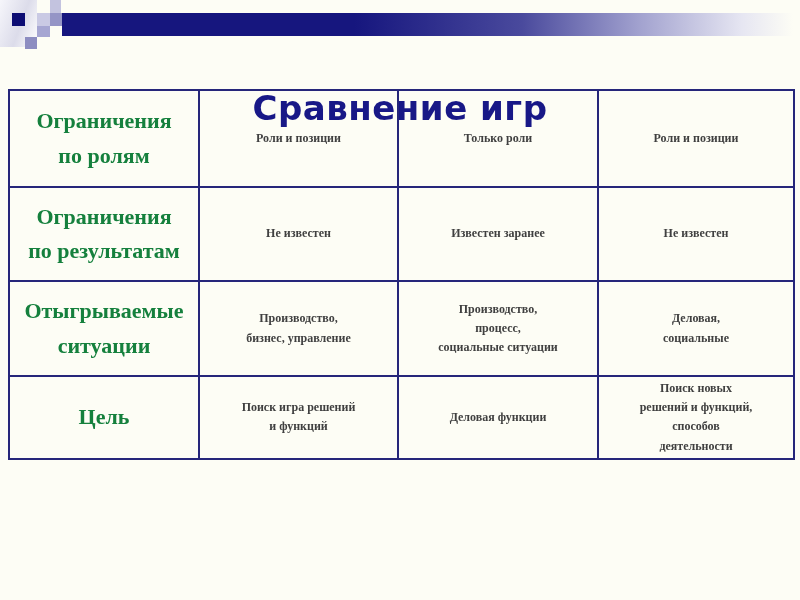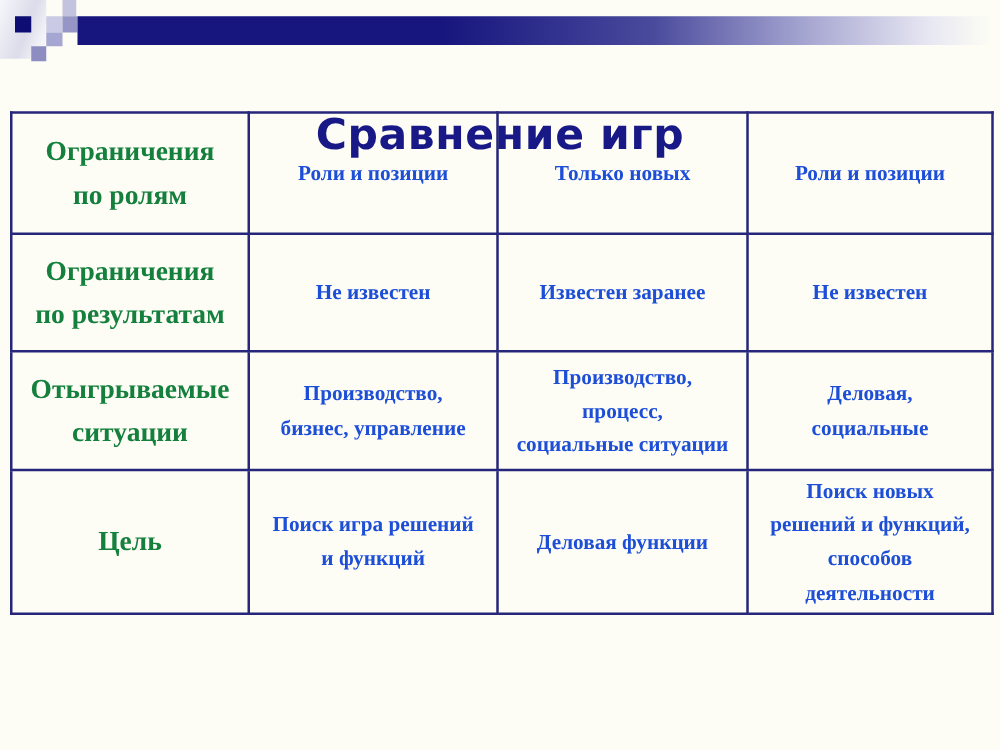--- a/index.html
+++ b/index.html
@@ -72,22 +72,22 @@
     color: #14147c;
     font-size: 20px;
     line-height: 1.5;
   }
   td.lbl {
     color: #15803d;
     font-size: 22px;
     line-height: 1.55;
   }
   td.val {
-    color: #1d4ed8;
-    font-size: 17px;
+    color: #404040;
+    font-size: 12px;
     line-height: 1.6;
   }
 </style>
 </head>
 <body>
 
 <div class="deco deco-strip"></div>
 <div class="sq sq-dark"></div>
 <div class="sq sq-lav-top"></div>
 <div class="sq sq-lav-mid"></div>
@@ -103,21 +103,21 @@
     <col style="width:190px">
     <col style="width:199px">
     <col style="width:200px">
     <col style="width:196px">
   </colgroup>
   <tbody>
   <tr>
     <td class="lbl">Ограничения
 по ролям</td>
     <td class="val">Роли и позиции</td>
-    <td class="val">Только новых</td>
+    <td class="val">Только роли</td>
     <td class="val">Роли и позиции</td>
   </tr>
   <tr>
     <td class="lbl">Ограничения
 по результатам</td>
     <td class="val">Не известен</td>
     <td class="val">Известен заранее</td>
     <td class="val">Не известен</td>
   </tr>
   <tr>

